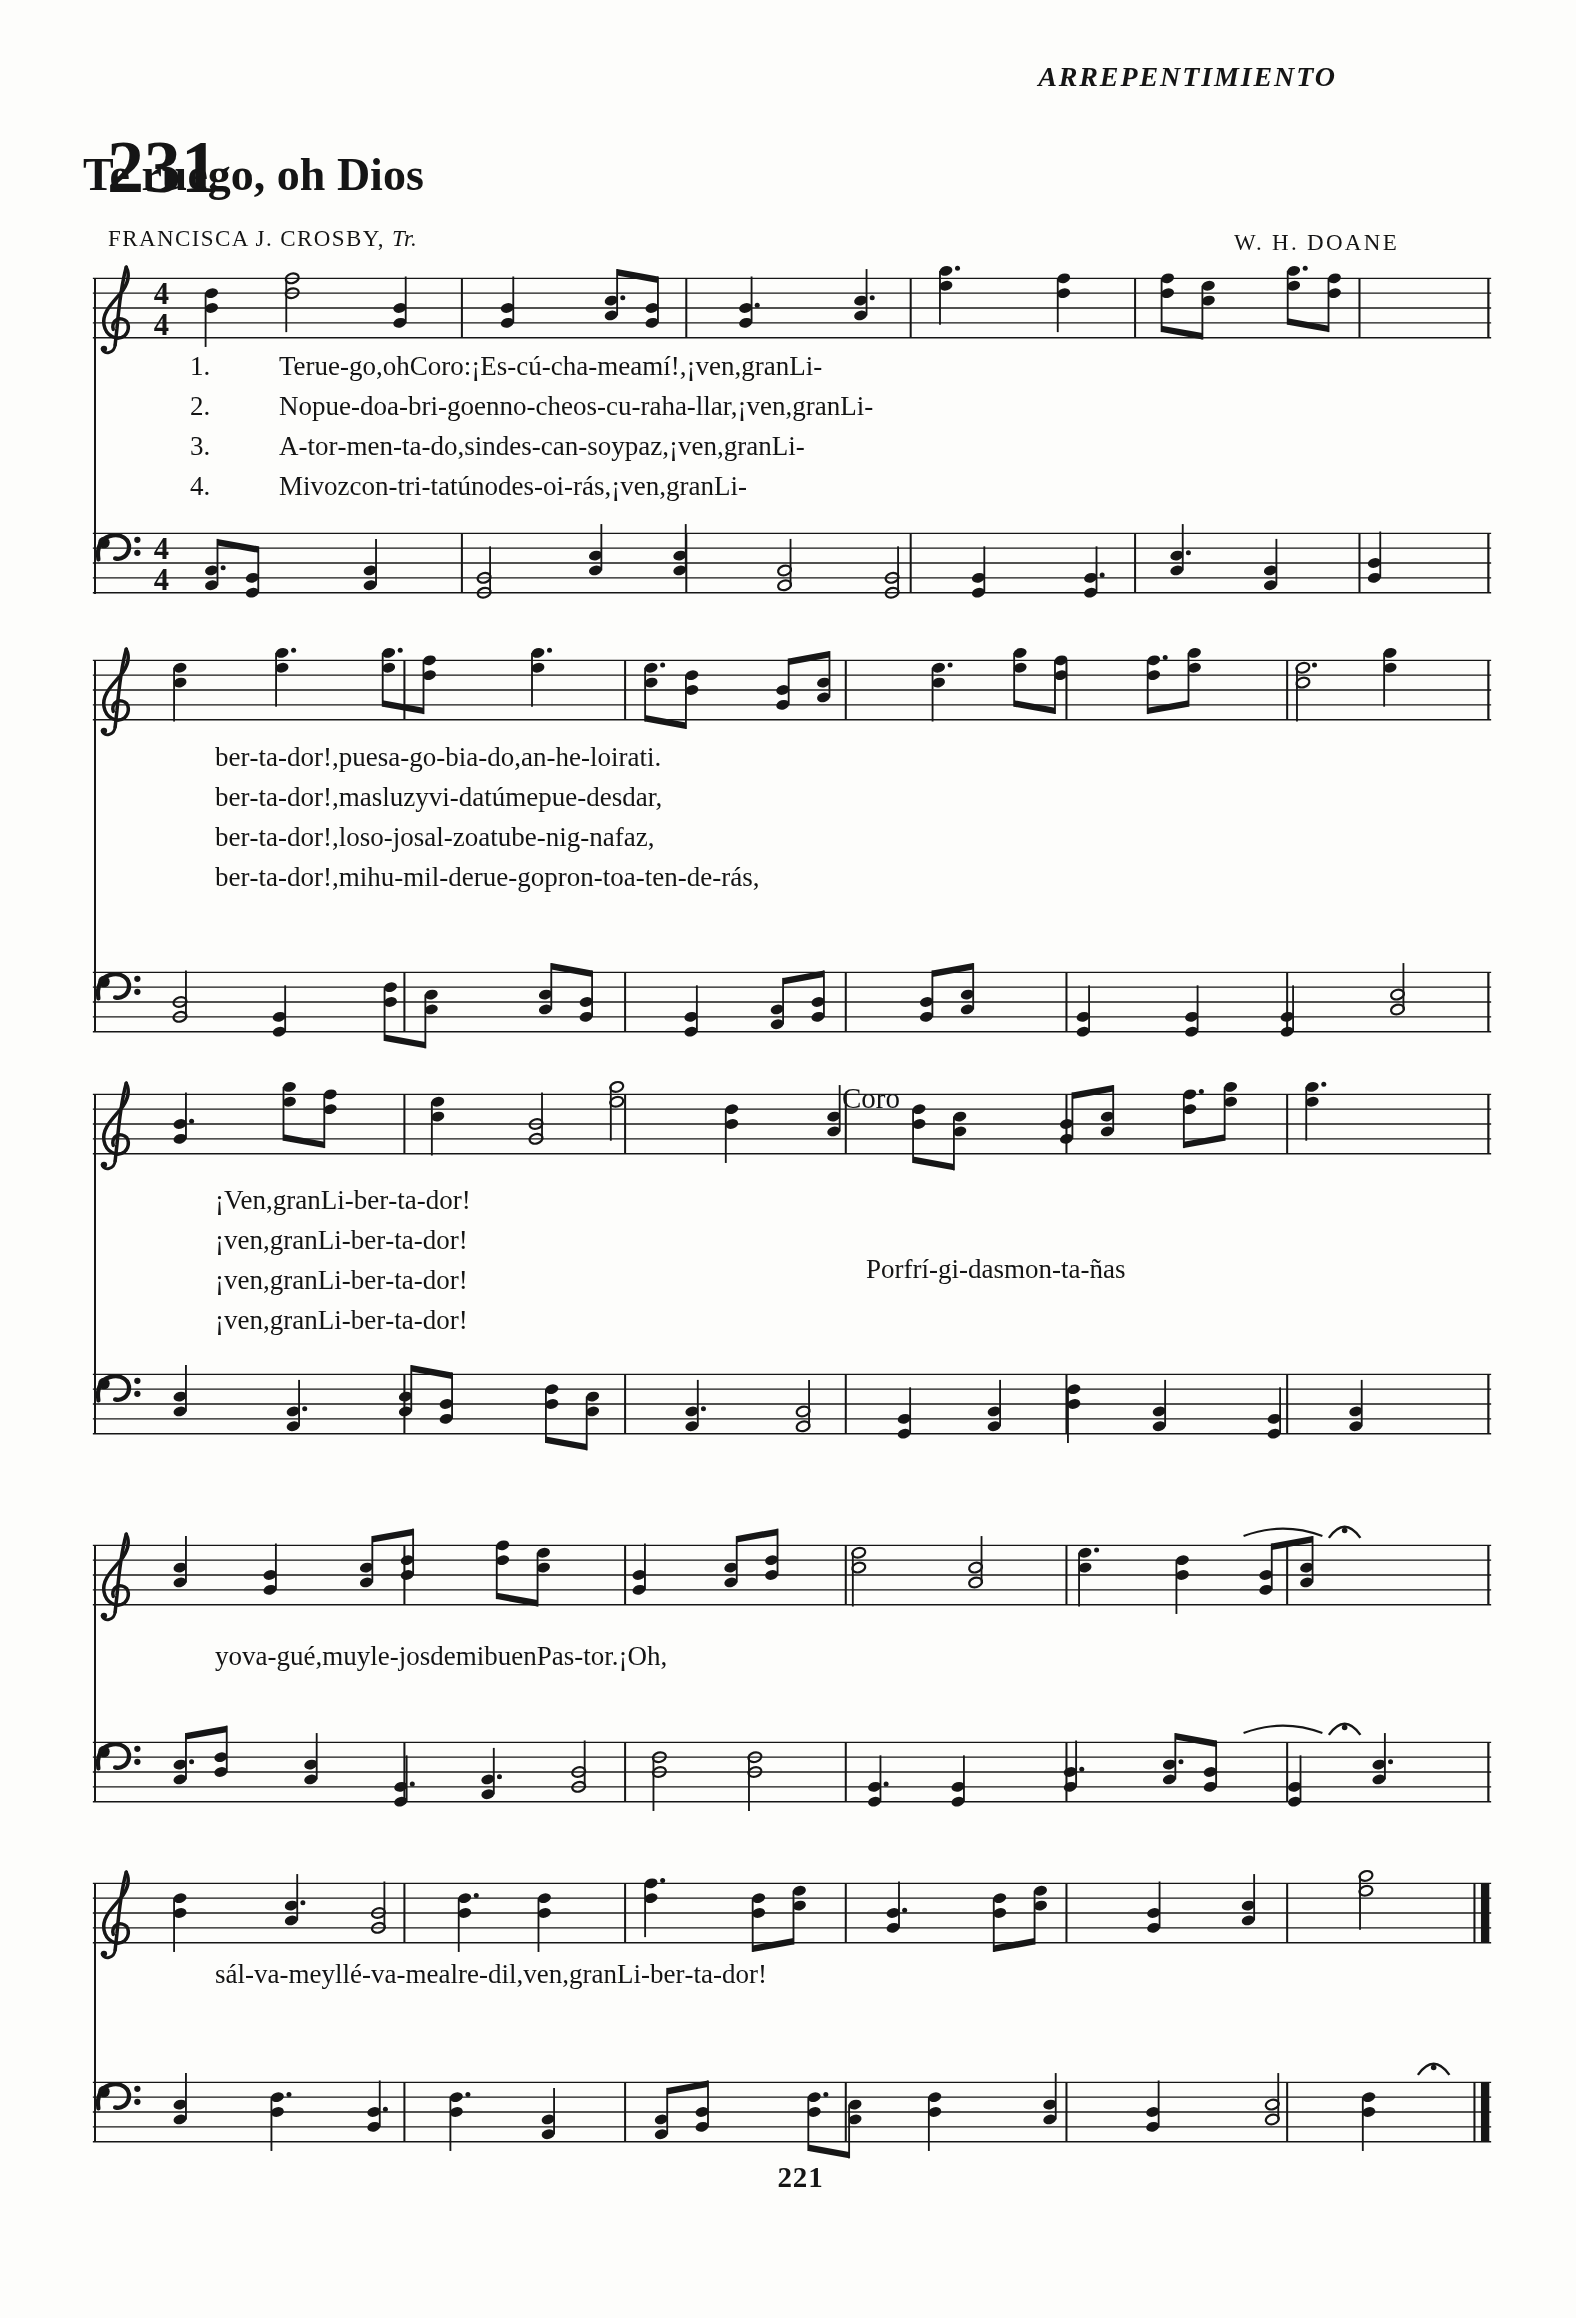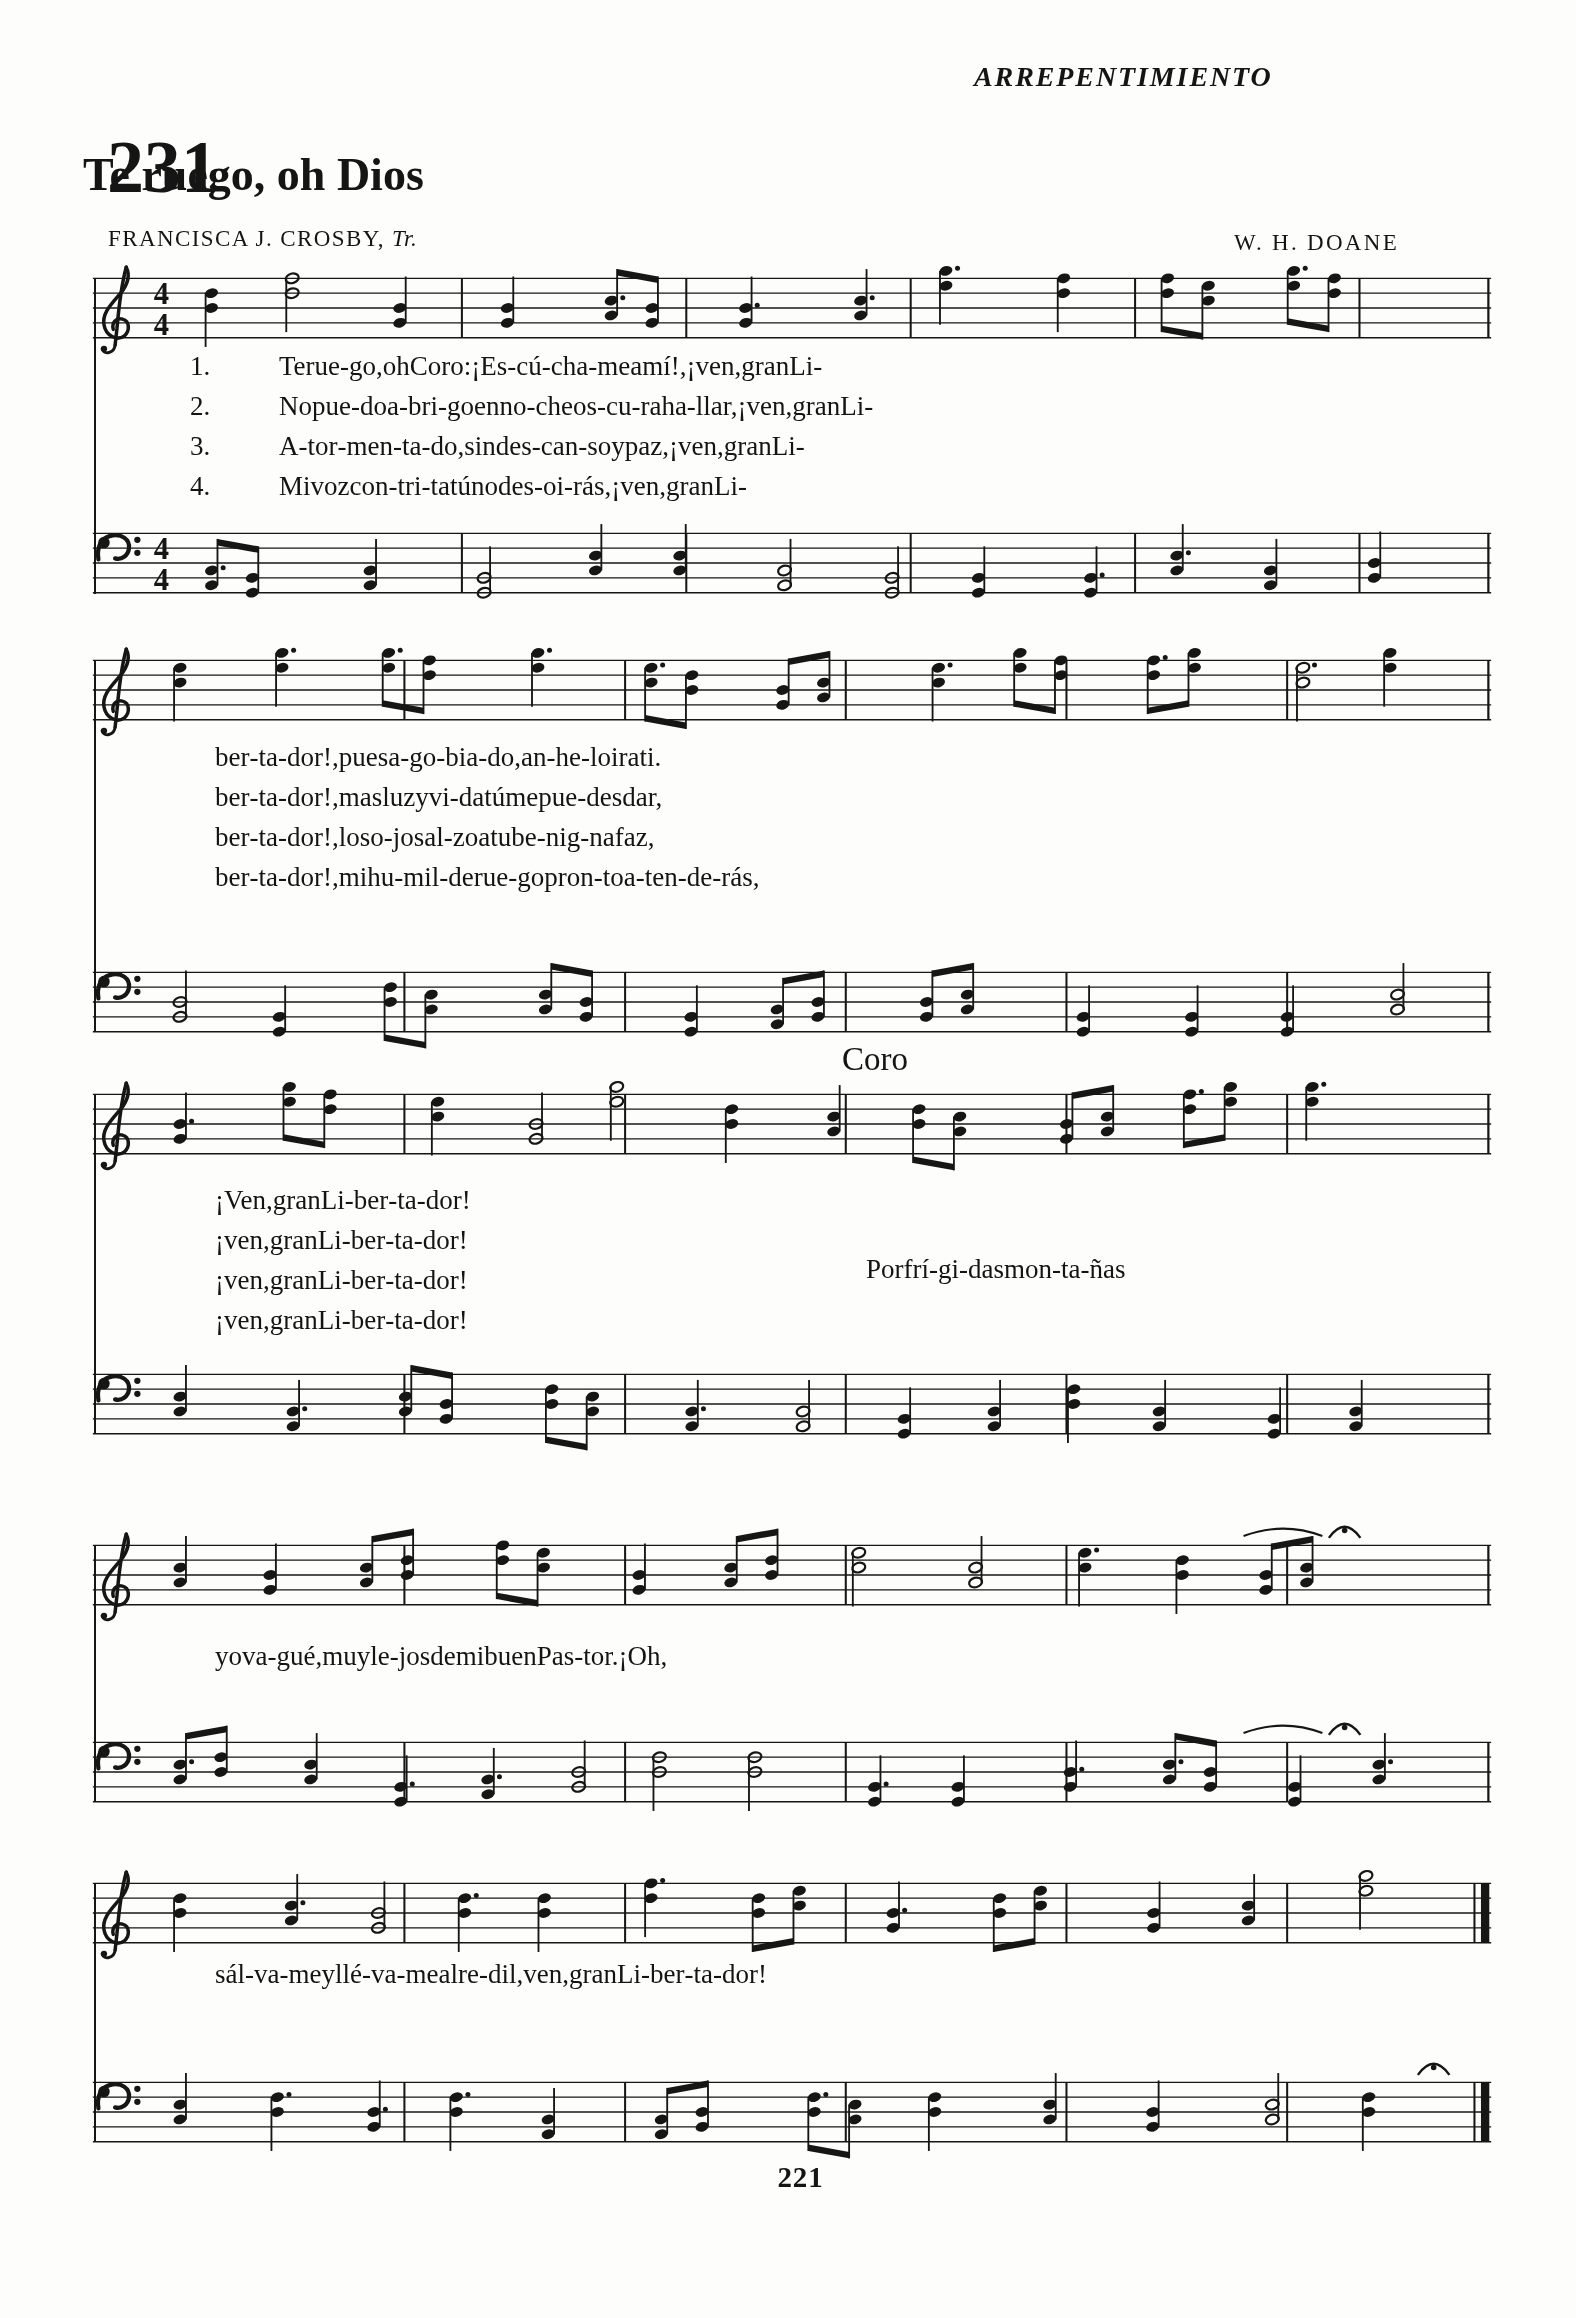--- a/index.html
+++ b/index.html
@@ -3,29 +3,29 @@
 <meta charset="utf-8">
 <style>
   html,body{margin:0;padding:0;}
   body{
     width:1577px;height:2319px;position:relative;
     background:#fdfdfb;color:#151515;
     font-family:"Liberation Serif","DejaVu Serif",serif;
     overflow:hidden;
   }
   .abs{position:absolute;}
-  #category{left:974px;top:61px;width:427px;text-align:left;
+  #category{left:974px;top:61px;width:427px;text-align:center;
     font-size:28px;font-weight:bold;font-style:italic;letter-spacing:1.9px;}
   #hymn-number{left:107px;top:130px;font-size:74px;font-weight:bold;line-height:1;}
   #title{left:83px;top:148px;width:1354px;
     font-size:46px;font-weight:bold;}
   #author{left:108px;top:226px;font-size:23px;letter-spacing:1.4px;}
   #author .ital{font-style:italic;letter-spacing:0.5px;}
   #composer{left:1234px;top:230px;font-size:23px;letter-spacing:2.3px;}
-  #coro{left:842px;top:1041px;font-size:33px;}
+  #coro{left:842px;top:1082px;font-size:29px;}
   #pagenum{left:12px;top:2161px;width:1577px;text-align:center;
     font-size:29px;font-weight:bold;letter-spacing:0.9px;}
   .lyr{position:absolute;font-size:27px;color:#141414;}
   .lyr-row{display:flex;height:40px;align-items:baseline;}
   .vnum{flex:0 0 89px;}
   .syls{flex:1 1 auto;display:flex;justify-content:flex-start;}
   .staff{position:absolute;overflow:visible;}
   .sysline{position:absolute;width:2.2px;background:#161616;}
 </style>
 </head>

